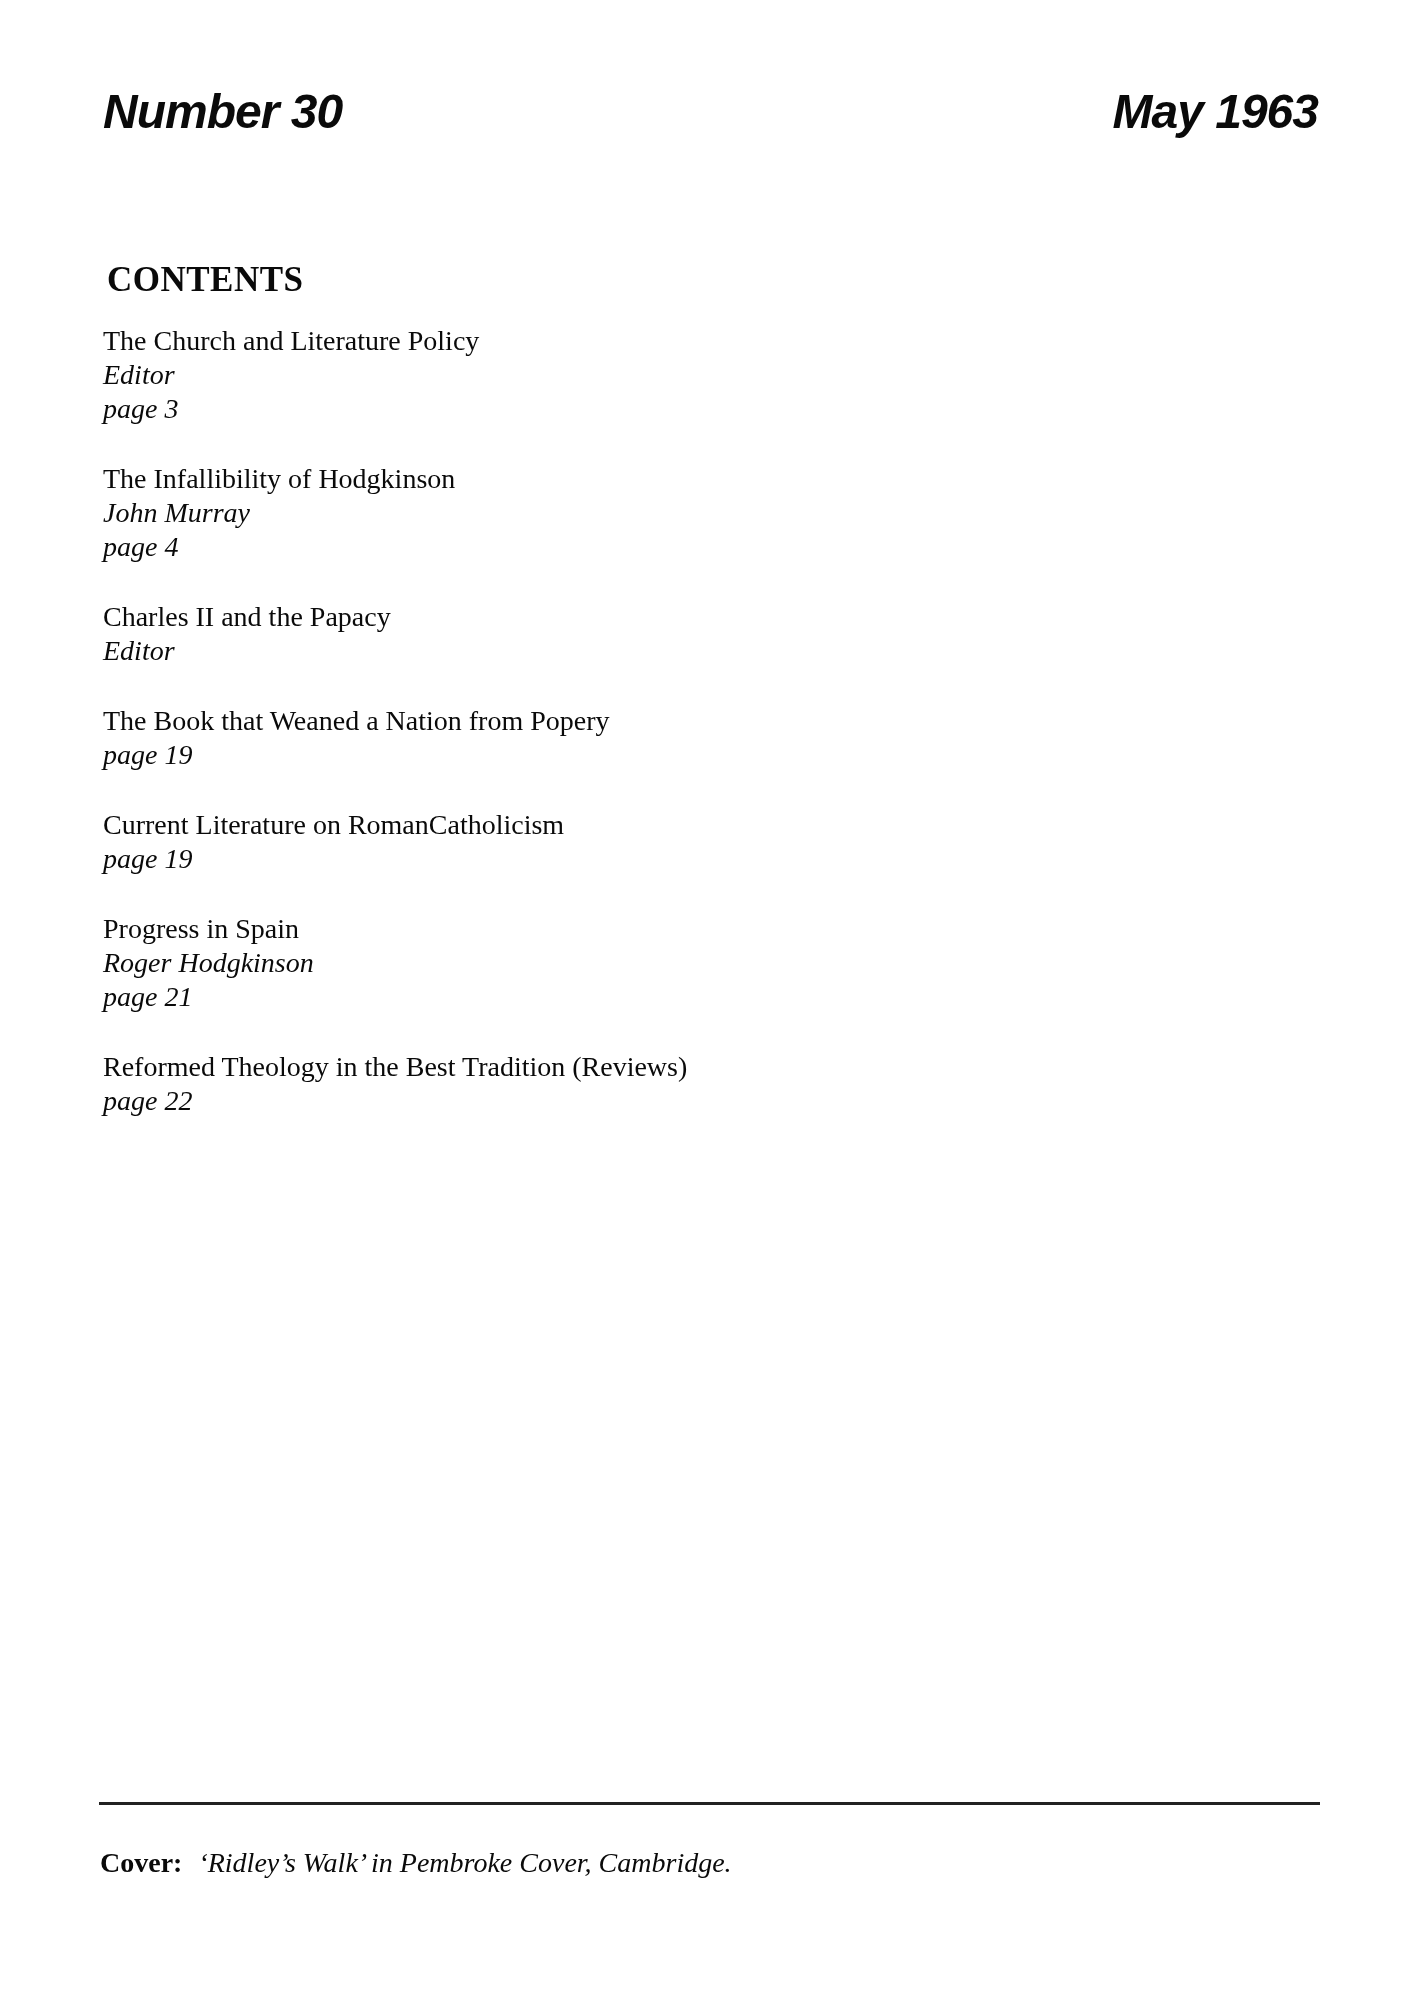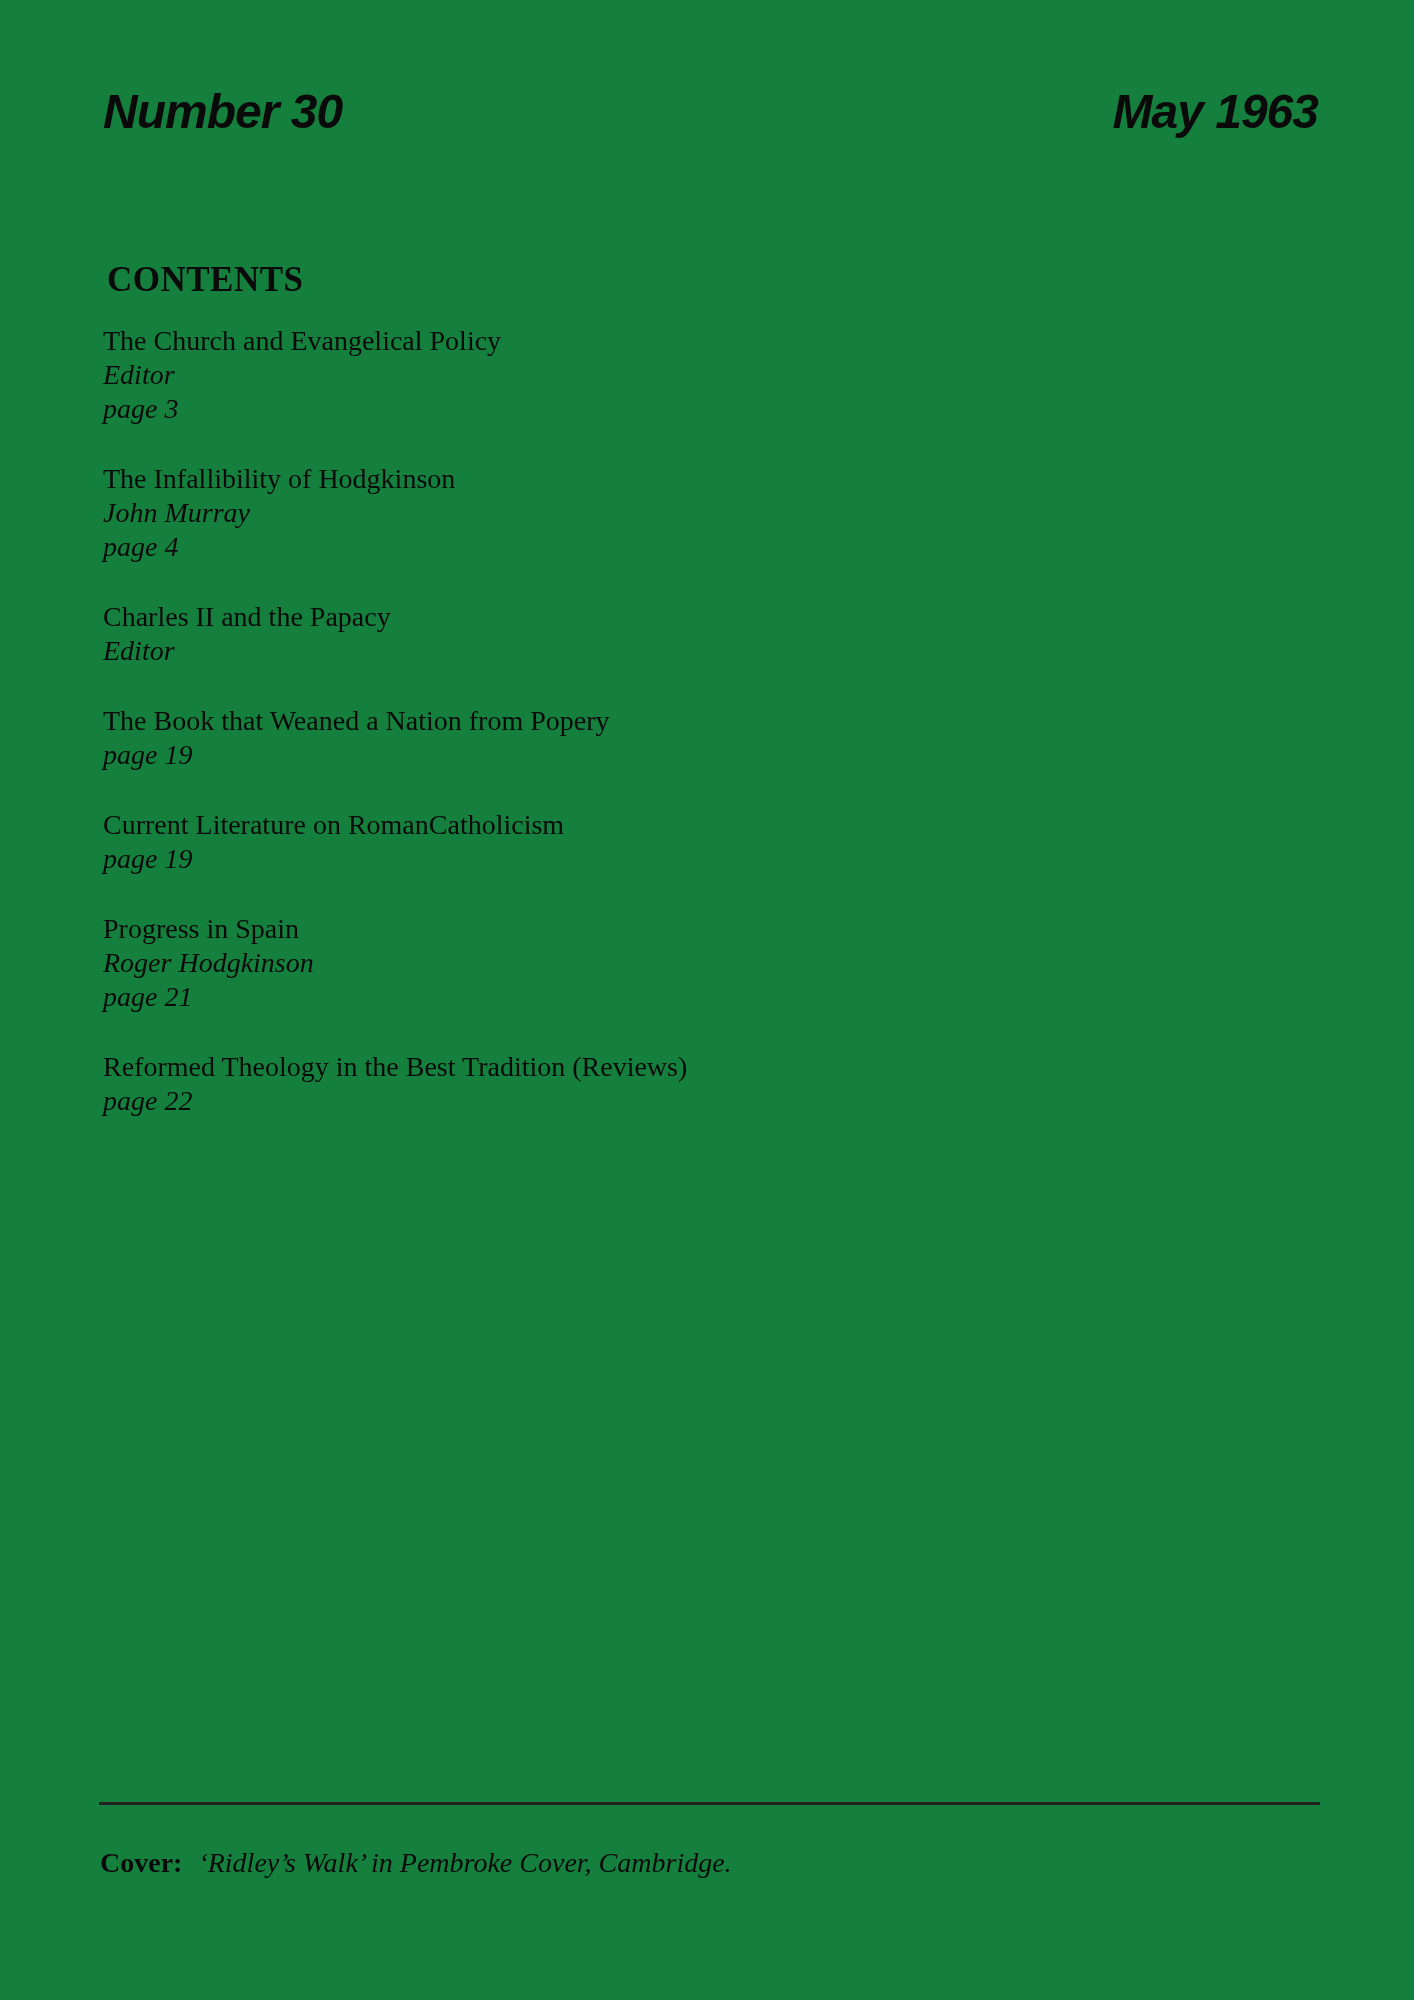--- a/index.html
+++ b/index.html
@@ -4,21 +4,21 @@
 <style>
   html, body {
     margin: 0;
     padding: 0;
     background: #e8e8e8;
   }
   .page {
     position: relative;
     width: 1414px;
     height: 2000px;
-    background: #15803d;
+    background: #ffffff;
     color: #000000;
     overflow: hidden;
   }
   
   .masthead {
     position: absolute;
     left: 103px;
     right: 96px;
     top: 84px;
     display: flex;
@@ -89,21 +89,21 @@
 
   <header class="masthead">
     <span>Number 30</span>
     <span>May 1963</span>
   </header>
 
   <h1 class="contents-heading">CONTENTS</h1>
 
   <main class="toc">
     <div class="entry">
-      <div class="title">The Church and Evangelical Policy</div>
+      <div class="title">The Church and Literature Policy</div>
       <div class="author">Editor</div>
       <div class="pageref">page 3</div>
     </div>
     <div class="entry">
       <div class="title">The Infallibility of Hodgkinson</div>
       <div class="author">John Murray</div>
       <div class="pageref">page 4</div>
     </div>
     <div class="entry">
       <div class="title">Charles II and the Papacy</div>

